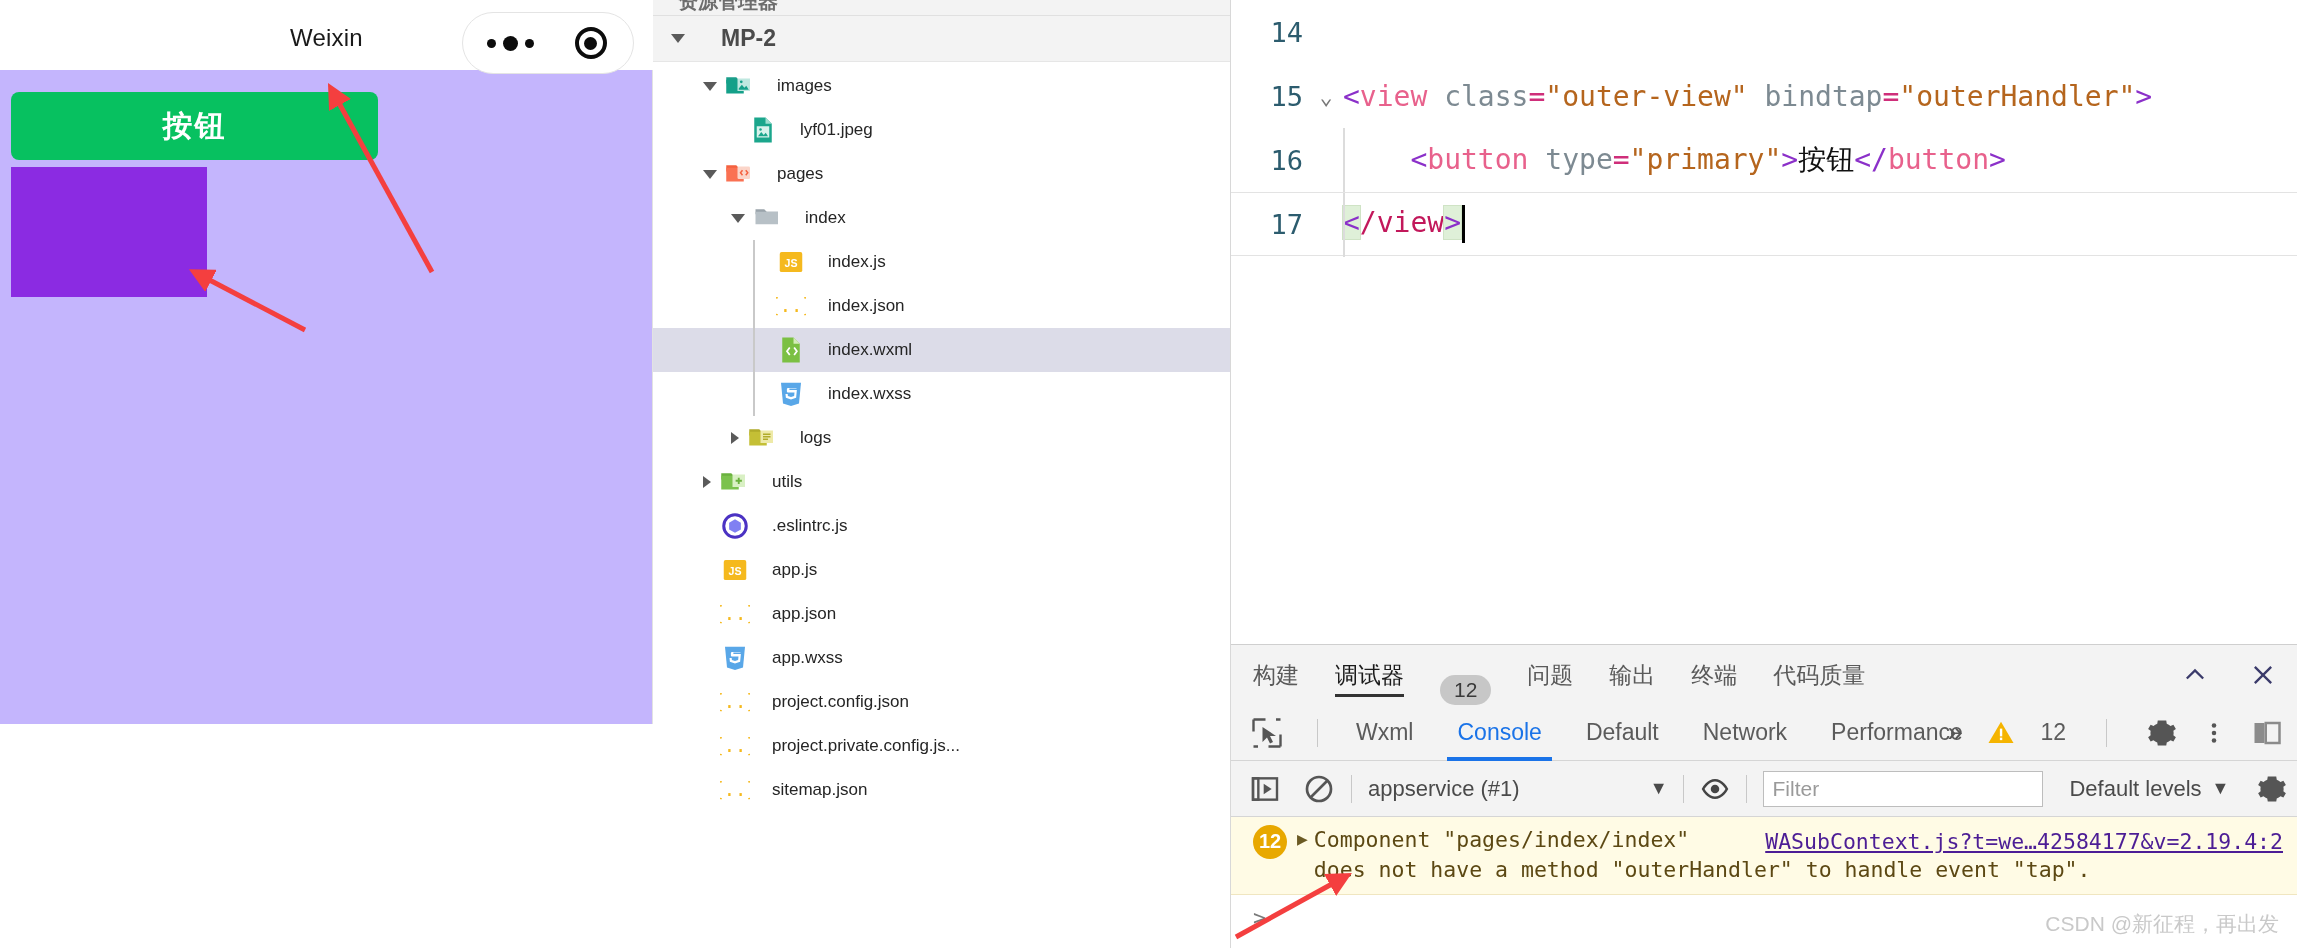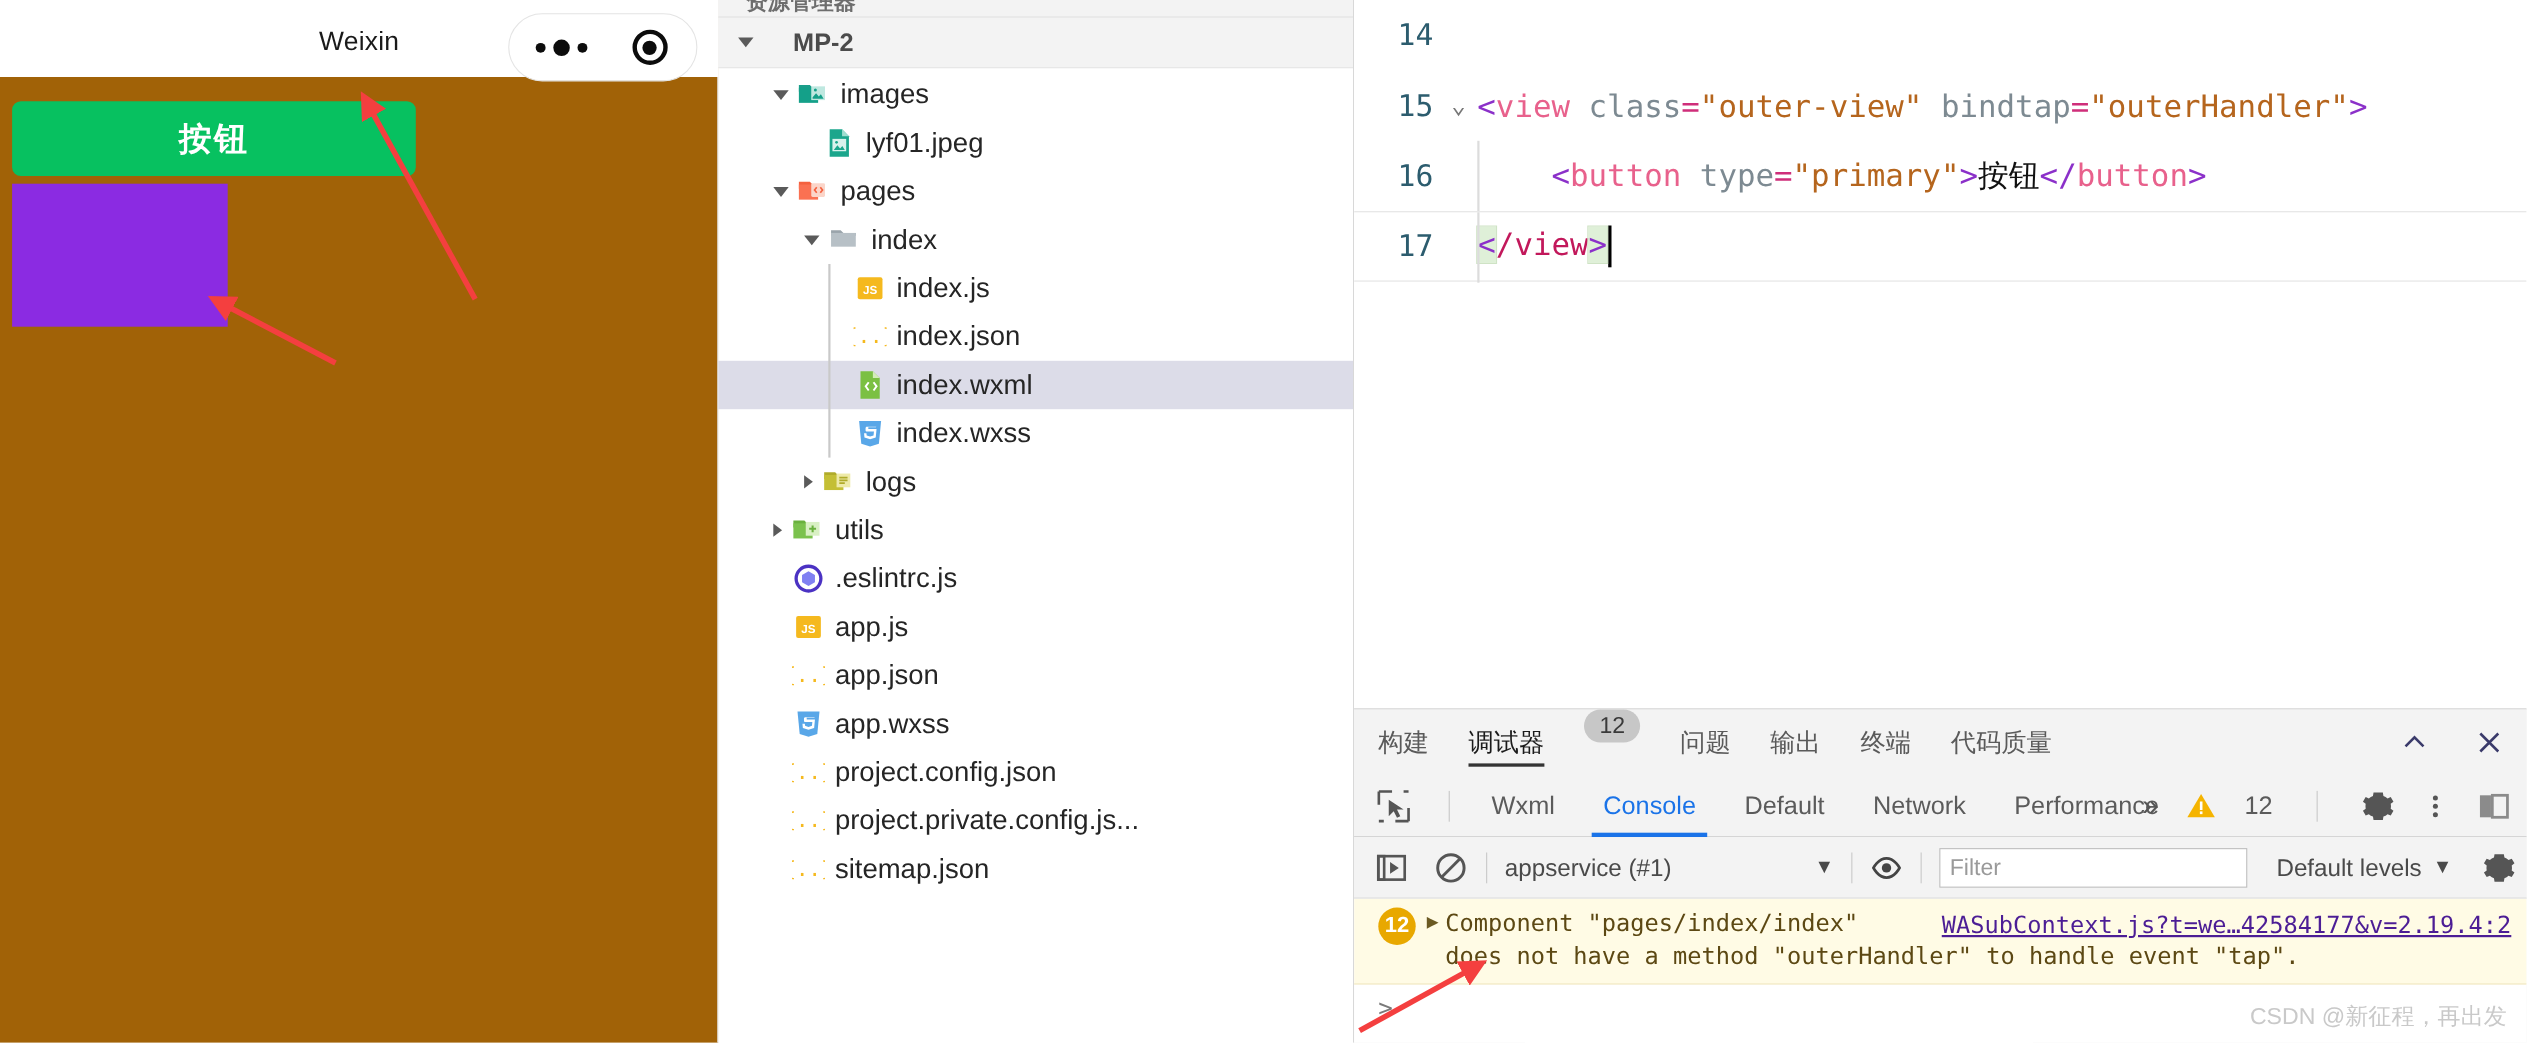--- a/index.html
+++ b/index.html
@@ -8,22 +8,22 @@
     width: 2297px; height: 948px;
     background: #ffffff;
     font-family: "Liberation Sans", "DejaVu Sans", sans-serif;
     overflow: hidden;
   }
   .app { position: relative; width: 2297px; height: 948px; display: flex; }
 
   
   .simulator {
     position: relative;
-    width: 653px; height: 948px;
-    background: #a16207;
+    width: 653px; height: 724px;
+    background: #c4b5fd;
     border-right: 1px solid #e2e2e2;
     flex: none;
   }
   .sim-statusbar {
     position: absolute; left: 0; top: 0;
     width: 653px; height: 70px;
     background: #ffffff;
   }
   .sim-title {
     position: absolute; left: 0; top: 24px;
@@ -101,21 +101,21 @@
   }
   .ft-root-label { font-weight: bold; font-size: 23px; color: #4b4b4b; margin-left: 28px; }
 
   .ft-rows { position: relative; padding-top: 2px; }
   .ft-row {
     height: 44px; display: flex; align-items: center;
     white-space: nowrap;
     position: relative;
   }
   .ft-row.selected { background: #dcdce8; }
-  .ft-label { margin-left: 9px; font-size: 25px; color: #252525; }
+  .ft-label { margin-left: 22px; font-size: 17px; color: #252525; }
 
   .tri {
     width: 0; height: 0; flex: none;
     border-left: 8px solid #5a5a5a;
     border-top: 6px solid transparent;
     border-bottom: 6px solid transparent;
     margin-right: 9px;
   }
   .tri.open {
     border-left: 7px solid transparent;
@@ -170,21 +170,21 @@
 
   
   .devtools {
     height: 304px;
     border-top: 1px solid #cfcfcf;
     background: #f3f3f3;
     display: flex; flex-direction: column;
     position: relative;
   }
   .dt-toprow {
-    height: 60px; display: flex; align-items: flex-start;
+    height: 60px; display: flex; align-items: flex-end;
     padding-left: 22px;
     background: #f3f3f3;
     position: relative;
   }
   .dt-tab {
     position: relative;
     font-size: 23px; color: #5a5a5a;
     margin-right: 36px; height: 60px;
     display: flex; align-items: center;
   }

